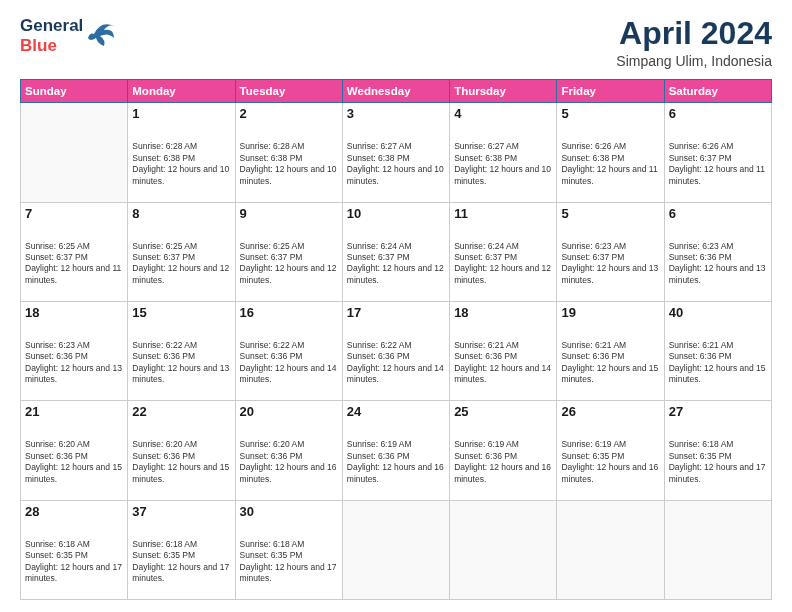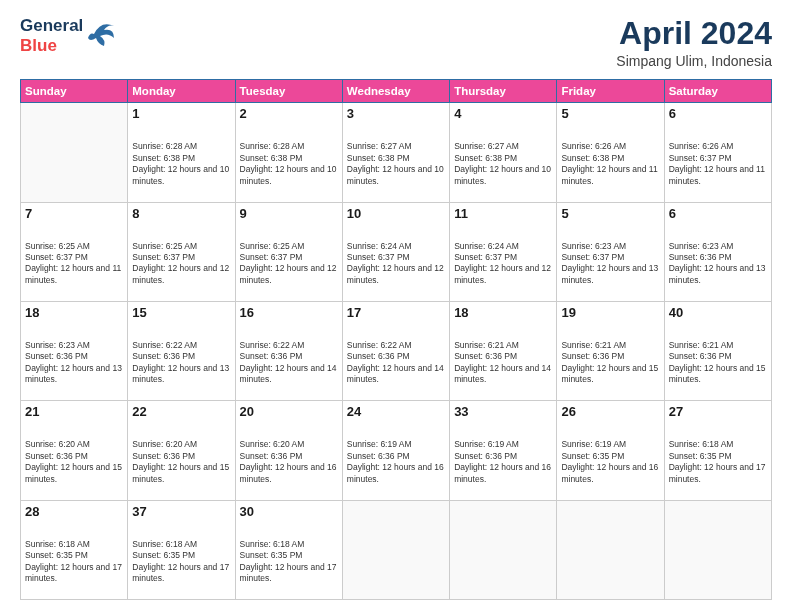--- a/index.html
+++ b/index.html
@@ -217,21 +217,21 @@
           </td>
           <td>
             <span class="day-number">20</span>
             <div class="day-info">Sunrise: 6:20 AM<br>Sunset: 6:36 PM<br>Daylight: 12 hours and 16 minutes.</div>
           </td>
           <td>
             <span class="day-number">24</span>
             <div class="day-info">Sunrise: 6:19 AM<br>Sunset: 6:36 PM<br>Daylight: 12 hours and 16 minutes.</div>
           </td>
           <td>
-            <span class="day-number">33</span>
+            <span class="day-number">25</span>
             <div class="day-info">Sunrise: 6:19 AM<br>Sunset: 6:36 PM<br>Daylight: 12 hours and 16 minutes.</div>
           </td>
           <td>
             <span class="day-number">26</span>
             <div class="day-info">Sunrise: 6:19 AM<br>Sunset: 6:35 PM<br>Daylight: 12 hours and 16 minutes.</div>
           </td>
           <td>
             <span class="day-number">27</span>
             <div class="day-info">Sunrise: 6:18 AM<br>Sunset: 6:35 PM<br>Daylight: 12 hours and 17 minutes.</div>
           </td>

